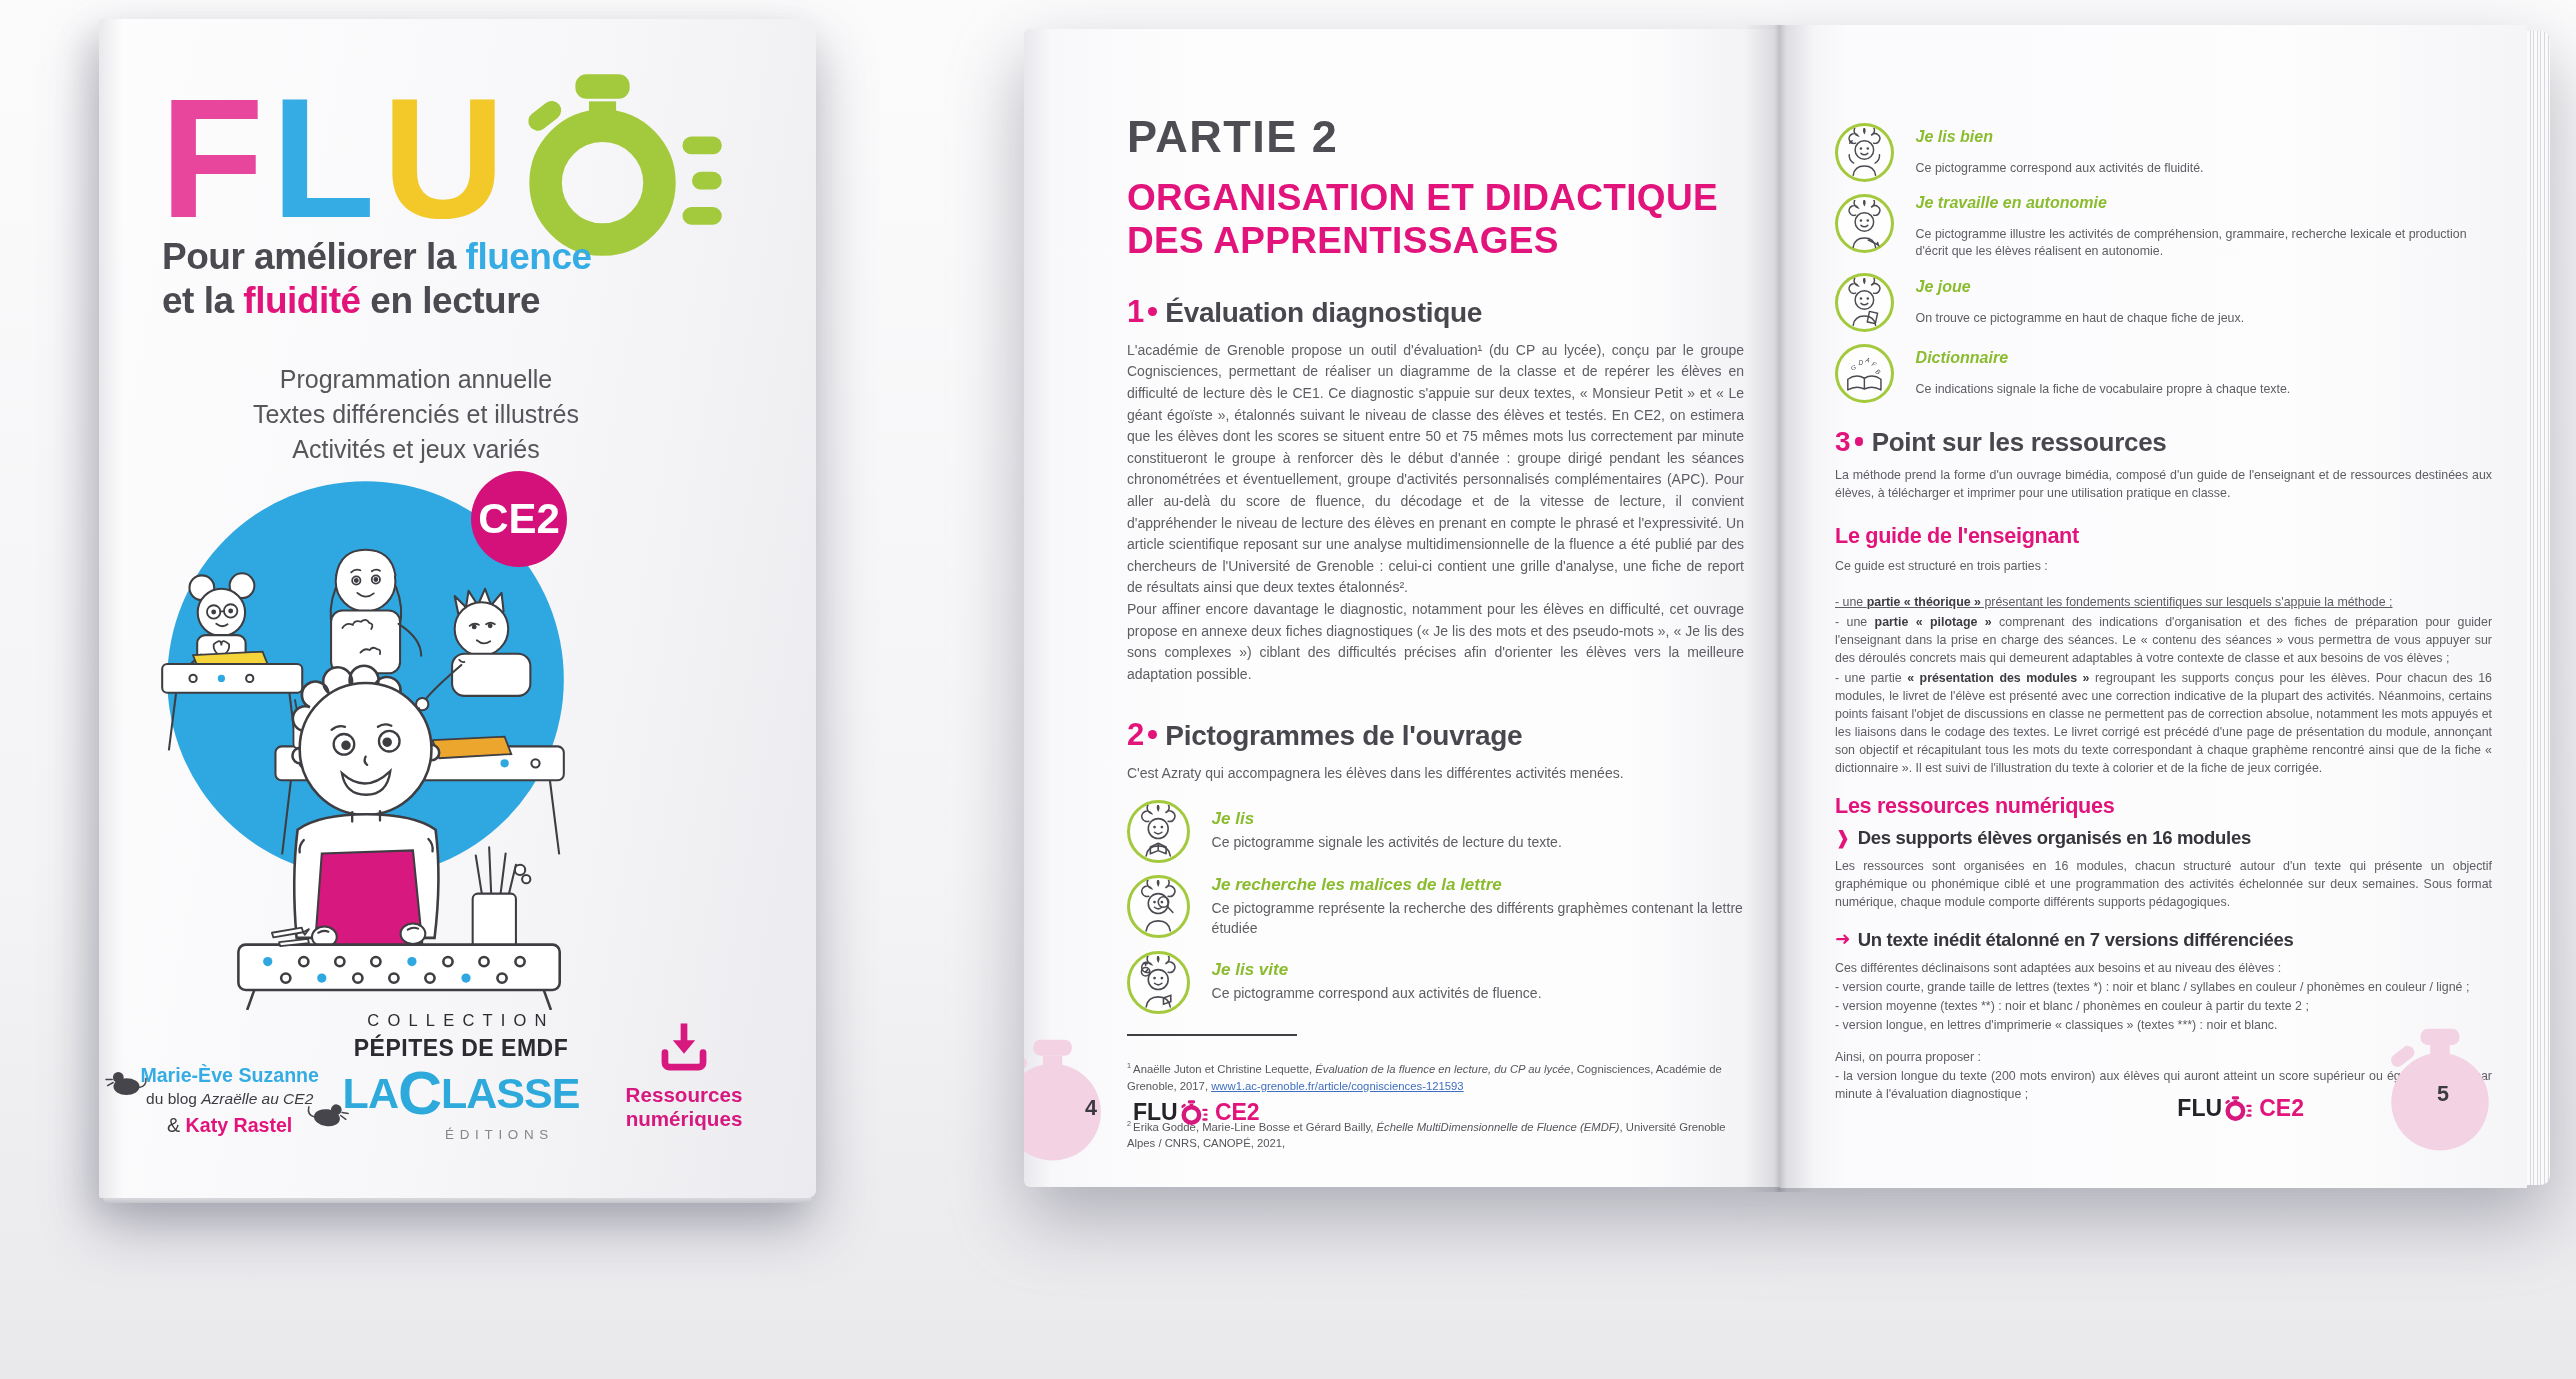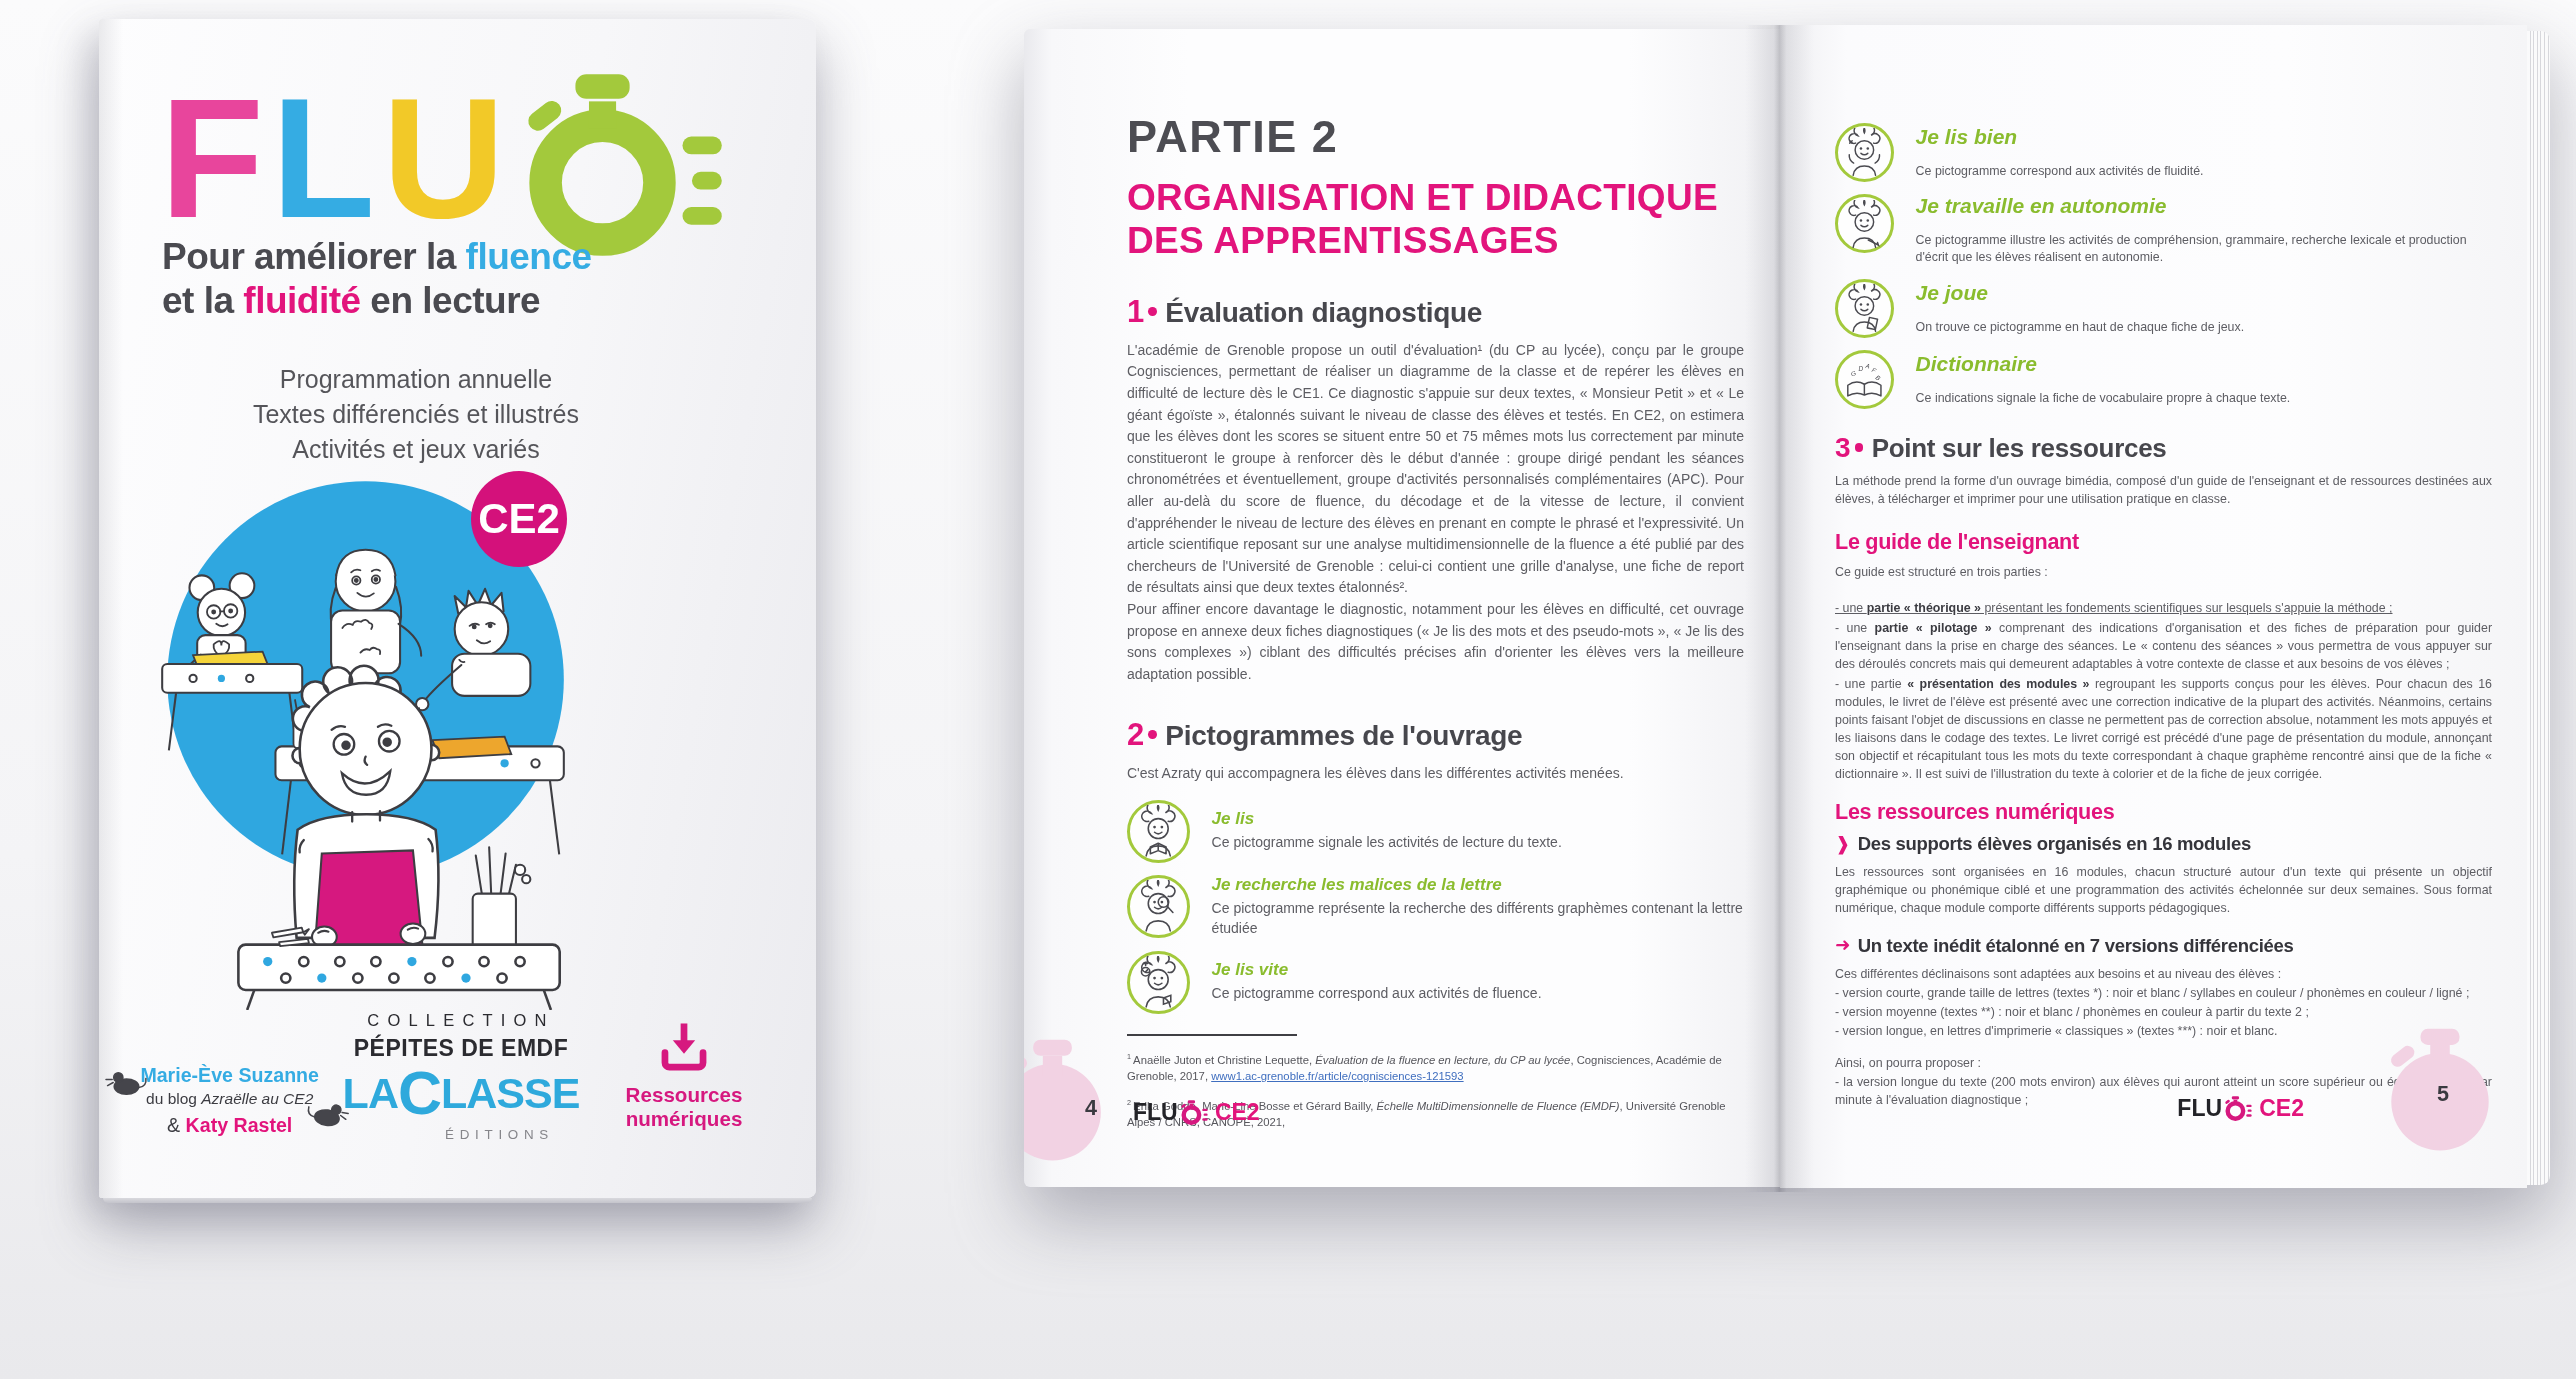--- a/index.html
+++ b/index.html
@@ -94,26 +94,26 @@
   .picto-list { margin-top:15.5px; }
   .picto-item { display:flex; gap:21.6px; margin-bottom:12.4px; }
   .picto-icon { width:63px; height:63px; border:3.6px solid #a3c93c; border-radius:50%;
     flex:none; background:#fefefe; display:flex; align-items:center; justify-content:center; }
   .picto-icon svg { width:92%; height:92%; }
   .picto-text { display:flex; flex-direction:column; justify-content:center; min-height:63px; }
   .picto-title { font-size:17px; font-weight:800; font-style:italic; color:#8abc2e; }
   .picto-desc { font-size:14px; line-height:19.6px; color:#5d5d63; margin-top:4.1px; }
   .rp-content .picto-icon { width:59px; height:59px; border-width:3.1px; }
   .rp-content .picto-text { min-height:59px; }
-  .rp-content .picto-title { font-size:21px; }
+  .rp-content .picto-title { font-size:16px; }
   .rp-content .picto-desc { font-size:12.4px; line-height:17px; margin-top:14px; }
 
   .footnotes { margin-top:20.6px; }
   .fn-divider { width:170px; border-top:2.1px solid #3f3f44; margin-bottom:12.4px; }
-  .fn { font-size:11.3px; line-height:16.5px; color:#56565c; margin-bottom:10.3px; text-align:left; }
+  .fn { font-size:11.3px; line-height:16.5px; color:#56565c; margin-bottom:10.3px; text-align:left;margin-top:22px; }
   .fn sup { font-size:7.2px; margin-right:2.1px; }
   .fn em { font-style:italic; }
   .fn-link { color:#3f6ebf; text-decoration:underline; cursor:pointer; }
 
   .pink-head { margin-top:20.6px; font-size:21.6px; font-weight:800; color:#e2147c; letter-spacing:-0.3px; }
   .sub-head { display:flex; align-items:center; margin-top:8.2px; gap:7.2px; }
   .sub-head .marker { color:#e2147c; font-size:18.5px; font-weight:900; line-height:18.5px; }
   .sub-head .sub-title { font-size:18.5px; font-weight:800; color:#35353b; letter-spacing:-0.3px; }
 
   .page-footer { position:absolute; left:0; right:0; bottom:0; height:155px; z-index:2; pointer-events:none; }

